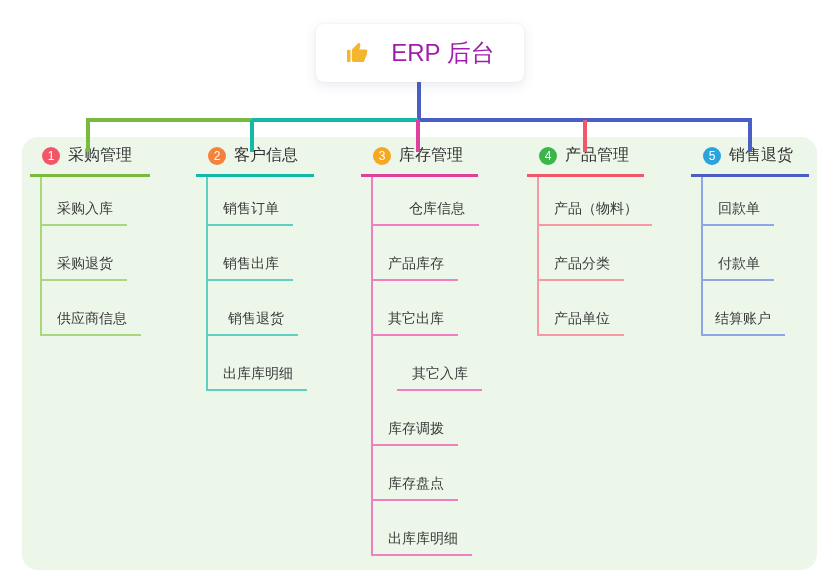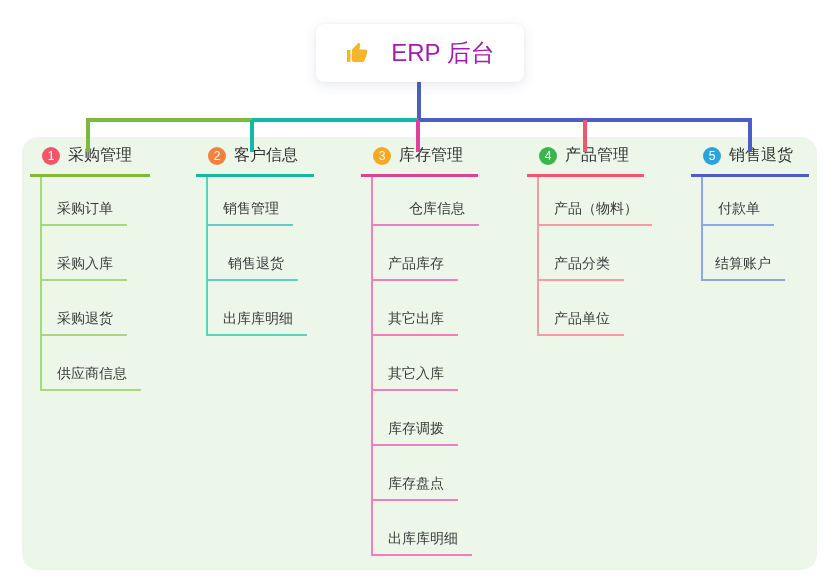--- a/index.html
+++ b/index.html
@@ -112,47 +112,47 @@
   <div class="vline" style="left: 583px; top: 120px; height: 32px; background: rgb(242, 86, 107);"></div>
   <div class="vline" style="left: 748px; top: 120px; height: 32px; background: rgb(74, 94, 196);"></div>
 
   <div class="panel">
       <div class="branch">
         <div class="branch-title" style="border-bottom-color: rgb(124, 185, 63);">
           <span class="badge" style="background: rgb(242, 87, 103);">1</span>
           <span>采购管理</span>
         </div>
         <div class="children" style="border-left-color: rgb(168, 215, 127);">
-          <div class="child" style="border-bottom-color: rgb(168, 215, 127);">采购订单</div>
           <div class="child" style="border-bottom-color: rgb(168, 215, 127);">采购入库</div>
           <div class="child" style="border-bottom-color: rgb(168, 215, 127);">采购退货</div>
           <div class="child" style="border-bottom-color: rgb(168, 215, 127);">供应商信息</div>
         </div>
       </div>
       <div class="branch">
         <div class="branch-title" style="border-bottom-color: rgb(20, 184, 166);">
           <span class="badge" style="background: rgb(245, 130, 60);">2</span>
           <span>客户信息</span>
         </div>
         <div class="children" style="border-left-color: rgb(95, 207, 192);">
-          <div class="child" style="border-bottom-color: rgb(95, 207, 192);">销售管理</div>
+          <div class="child" style="border-bottom-color: rgb(95, 207, 192);">销售订单</div>
+          <div class="child" style="border-bottom-color: rgb(95, 207, 192);">销售出库</div>
           <div class="child" style="border-bottom-color: rgb(95, 207, 192); padding-left: 20px;">销售退货</div>
           <div class="child" style="border-bottom-color: rgb(95, 207, 192);">出库库明细</div>
         </div>
       </div>
       <div class="branch">
         <div class="branch-title" style="border-bottom-color: rgb(224, 64, 157);">
           <span class="badge" style="background: rgb(246, 167, 35);">3</span>
           <span>库存管理</span>
         </div>
         <div class="children" style="border-left-color: rgb(240, 127, 192);">
           <div class="child" style="border-bottom-color: rgb(240, 127, 192); padding-left: 36px;">仓库信息</div>
           <div class="child" style="border-bottom-color: rgb(240, 127, 192);">产品库存</div>
           <div class="child" style="border-bottom-color: rgb(240, 127, 192);">其它出库</div>
-          <div class="child" style="border-bottom-color: rgb(240, 127, 192);">其它入库</div>
+          <div class="child" style="border-bottom-color: rgb(240, 127, 192); margin-left: 24px;">其它入库</div>
           <div class="child" style="border-bottom-color: rgb(240, 127, 192);">库存调拨</div>
           <div class="child" style="border-bottom-color: rgb(240, 127, 192);">库存盘点</div>
           <div class="child" style="border-bottom-color: rgb(240, 127, 192); text-align: center;">出库库明细</div>
         </div>
       </div>
       <div class="branch">
         <div class="branch-title" style="border-bottom-color: rgb(242, 86, 107);">
           <span class="badge" style="background: rgb(60, 181, 74);">4</span>
           <span>产品管理</span>
         </div>
@@ -161,19 +161,20 @@
           <div class="child" style="border-bottom-color: rgb(248, 154, 166);">产品分类</div>
           <div class="child" style="border-bottom-color: rgb(248, 154, 166);">产品单位</div>
         </div>
       </div>
       <div class="branch">
         <div class="branch-title" style="border-bottom-color: rgb(74, 94, 196);">
           <span class="badge" style="background: rgb(43, 163, 220);">5</span>
           <span>销售退货</span>
         </div>
         <div class="children" style="border-left-color: rgb(143, 166, 230);">
+          <div class="child" style="border-bottom-color: rgb(143, 166, 230);">回款单</div>
           <div class="child" style="border-bottom-color: rgb(143, 166, 230);">付款单</div>
           <div class="child" style="border-bottom-color: rgb(143, 166, 230); padding-left: 12px;">结算账户</div>
         </div>
       </div>
     </div>
 
 </div>
 
 </body></html>

